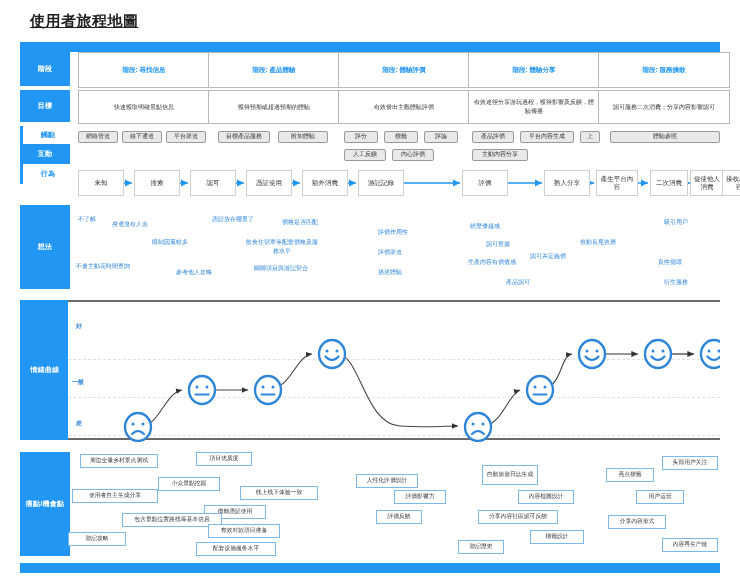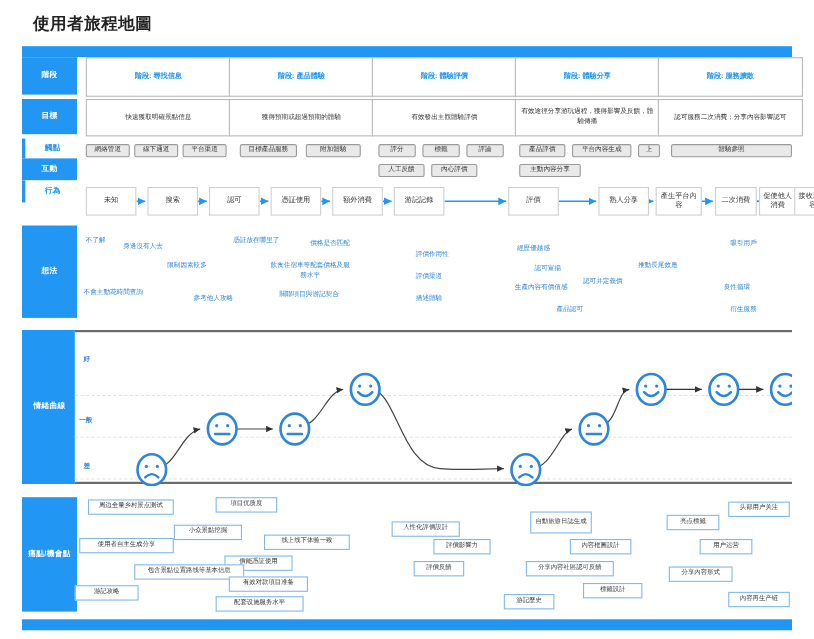--- a/index.html
+++ b/index.html
@@ -7,21 +7,21 @@
   body{
     width:740px;height:581px;position:relative;overflow:hidden;
     font-family:"Liberation Sans","DejaVu Sans",sans-serif;
     color:#222;
   }
   .canvas{position:absolute;inset:0;}
 
   
   .title{
     position:absolute;left:30px;top:12px;
-    font-size:15px;font-weight:bold;color:#222;letter-spacing:.5px;
+    font-size:15px;font-weight:bold;color:#222;letter-spacing:.5px;text-decoration:underline;
   }
   .title-rule{
     position:absolute;left:20px;top:42px;width:700px;height:10px;
     background:#2196f3;
   }
 
   
   .rowlabel{
     position:absolute;background:#2196f3;color:#fff;
     display:flex;align-items:center;justify-content:center;

